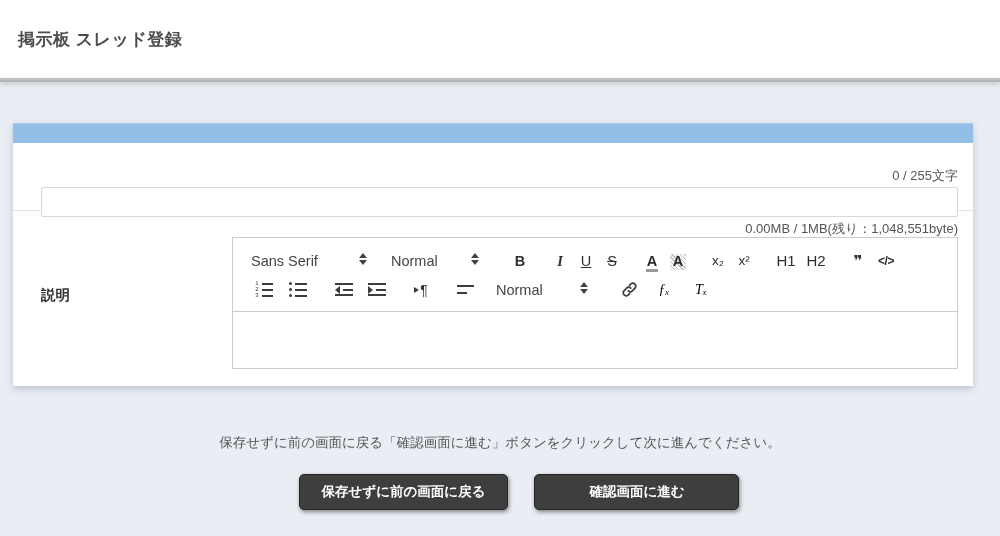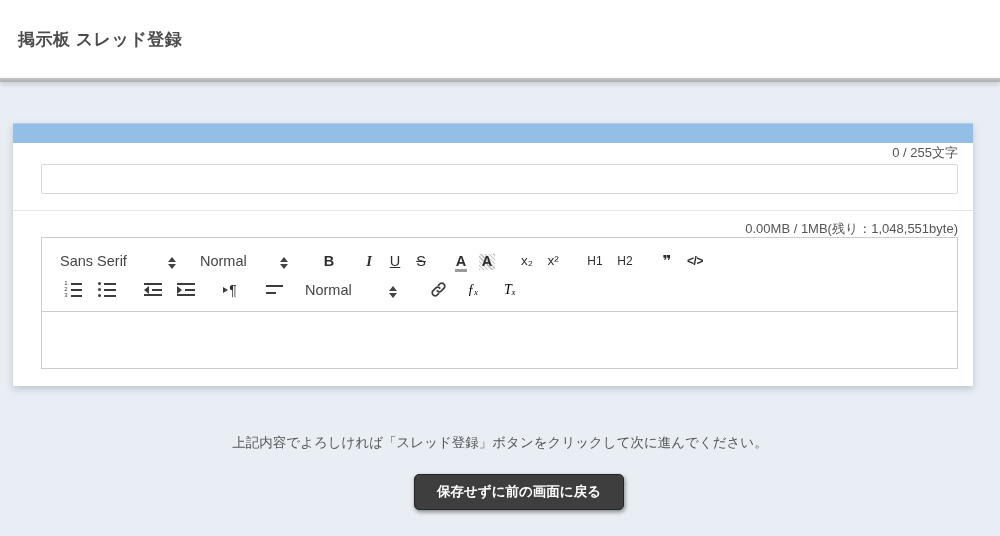--- a/index.html
+++ b/index.html
@@ -17,54 +17,54 @@
   .card-topbar { height:20px; background:#93bfe6; border-top:1px solid #abceee; }
 
   .form-row { display:flex; padding-left:28px; padding-right:15px; }
   .label-col { flex:0 0 191px; display:flex; align-items:center; }
   .label { font-size:14.5px; font-weight:700; color:#333; }
   .required { font-size:14.5px; font-weight:700; color:#c00; margin-left:6px; }
   .field-col { flex:1; min-width:0; }
   .counter { text-align:right; font-size:13px; color:#555; height:16px; line-height:16px; }
 
   .title-row { height:67px; }
-  .title-row .field-col { padding-top:2px; }
+  .title-row .field-col { padding-top:25px; }
   .title-input { width:100%; height:30px; margin-top:3px; border:1px solid #d8d8d8; border-radius:2px; font-size:14px; padding:0 8px; outline:none; font-family:inherit; }
   .row-divider { height:1px; background:#e4e4e4; }
 
   .desc-row { padding-top:10px; padding-bottom:17px; }
   .desc-row .counter { }
 
   
   .editor { border:1px solid #ccc; background:#fff; }
   .toolbar { padding:9px 12px 8px 18px; border-bottom:1px solid #ccc; }
   .tb-row { display:flex; align-items:center; height:27px; }
   .tb-row + .tb-row { margin-top:2px; }
   .editor-content { height:56px; }
 
-  .picker { display:inline-flex; align-items:flex-end; justify-content:space-between; background:none; border:none; color:#454545; font-size:14.5px; font-family:inherit; cursor:pointer; }
+  .picker { display:inline-flex; align-items:flex-start; justify-content:space-between; background:none; border:none; color:#454545; font-size:14.5px; font-family:inherit; cursor:pointer; }
   .stepper { display:flex; flex-direction:column; gap:2px; }
   .stepper i { display:block; width:0; height:0; border-left:4px solid transparent; border-right:4px solid transparent; }
   .stepper .up { border-bottom:5px solid #444; }
   .stepper .down { border-top:5px solid #444; }
   .font-picker { width:116px; margin-right:24px; }
   .format-picker { width:88px; margin-right:28px; }
   .size-picker { width:92px; margin-right:18px; }
 
   .tbtn { background:none; border:none; padding:0; width:26px; text-align:center; font-size:14.5px; color:#2e2e2e; font-family:inherit; cursor:pointer; line-height:22px; }
   .gap-m { margin-left:14px; }
   .btn-bold { font-weight:700; }
   .btn-italic span { font-style:italic; font-family:"Liberation Serif","DejaVu Serif",serif; font-weight:600; }
   .btn-underline span { text-decoration:underline; }
   .btn-strike span { text-decoration:line-through; }
   .btn-color span { display:inline-block; line-height:14px; border-bottom:3px solid #9a9a9a; padding:0 1px 1px; font-weight:600; }
   .btn-bg span { display:inline-block; line-height:15px; padding:0 3px 1px; font-weight:600;
                  background:repeating-linear-gradient(45deg,#c4c4c4 0 1px,#f6f6f6 1px 3px); }
   .btn-sub,.btn-sup { font-size:13.5px; }
-  .btn-h { font-size:12px; width:30px; }
+  .btn-h { font-size:15px; width:30px; }
   .btn-quote { font-size:15px; font-weight:700; }
   .btn-code { font-size:12px; font-weight:700; letter-spacing:-.5px; width:30px; }
 
   
   .ibtn { background:none; border:none; padding:0; cursor:pointer; display:inline-flex; align-items:center; justify-content:center; width:26px; height:22px; }
   .list-icon { display:flex; flex-direction:column; gap:3px; width:18px; }
   .list-icon .lrow { display:flex; align-items:center; gap:3px; }
   .list-icon .mark { font-size:6px; line-height:3px; color:#3c3c3c; width:4px; }
   .list-icon .dot { width:3px; height:3px; border-radius:50%; background:#3c3c3c; }
   .list-icon .bar { flex:1; height:2px; background:#3c3c3c; }
@@ -104,20 +104,23 @@
     <div class="form-row title-row">
       <div class="field-col">
         <div class="counter">0 / 255文字</div>
         <input type="text" class="title-input" value="" style="">
       </div>
     </div>
 
     <div class="row-divider"></div>
 
     <div class="form-row desc-row">
+      <div class="label-col">
+        <span class="label">説明</span>
+      </div>
       <div class="field-col">
         <div class="counter">0.00MB / 1MB(残り：1,048,551byte)</div>
 
         <div class="editor">
           <div class="toolbar">
 
             <div class="tb-row">
               <button class="picker font-picker">
                 <span>Sans Serif</span>
                 <span class="stepper">
@@ -228,18 +231,19 @@
                 </button>
             </div>
           </div>
 
           <div class="editor-content"></div>
         </div>
       </div>
     </div>
   </section>
 
-  <p class="instruction">上記内容でよろしければ「スレッド登録」ボタンをクリックして次に進んでください。</p>
+  <p class="instruction">保存せずに前の画面に戻る「確認画面に進む」ボタンをクリックして次に進んでください。</p>
 
   <div class="button-row">
     <button class="dark-btn">保存せずに前の画面に戻る</button>
+    <button class="dark-btn">確認画面に進む</button>
   </div>
 </main>
 
 </body></html>

